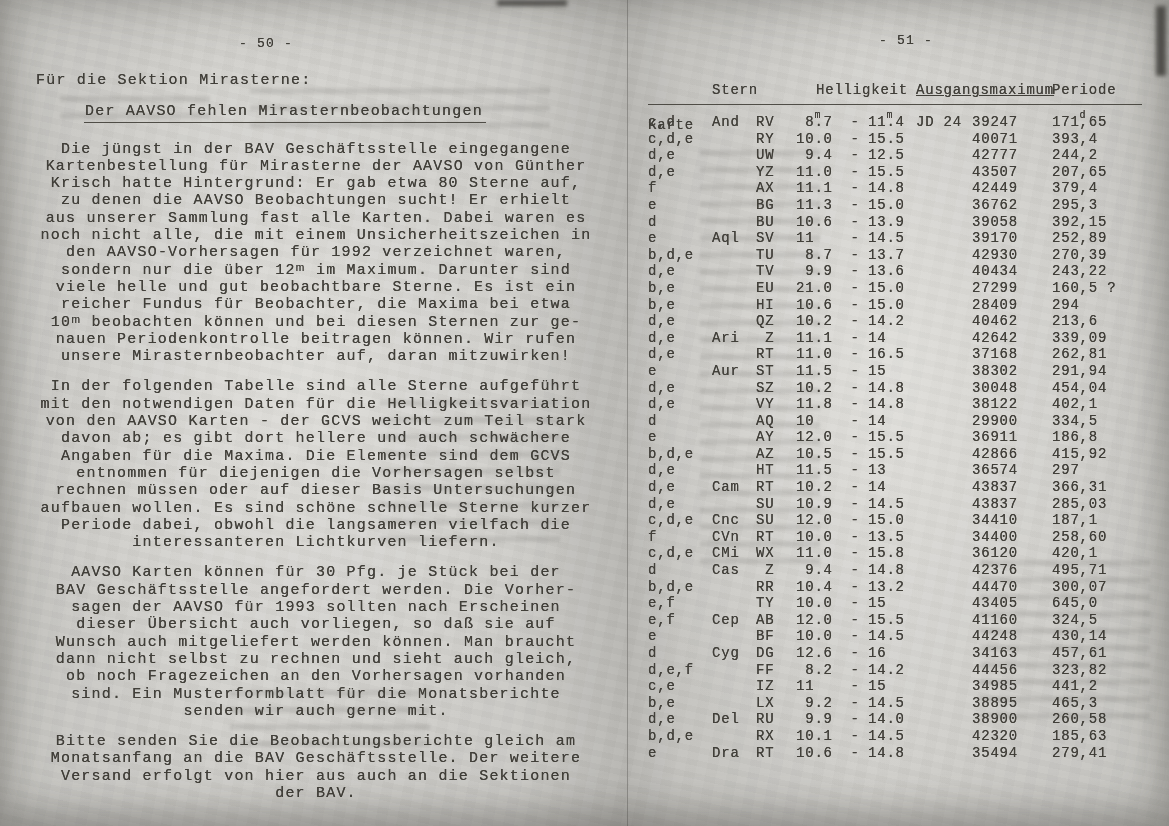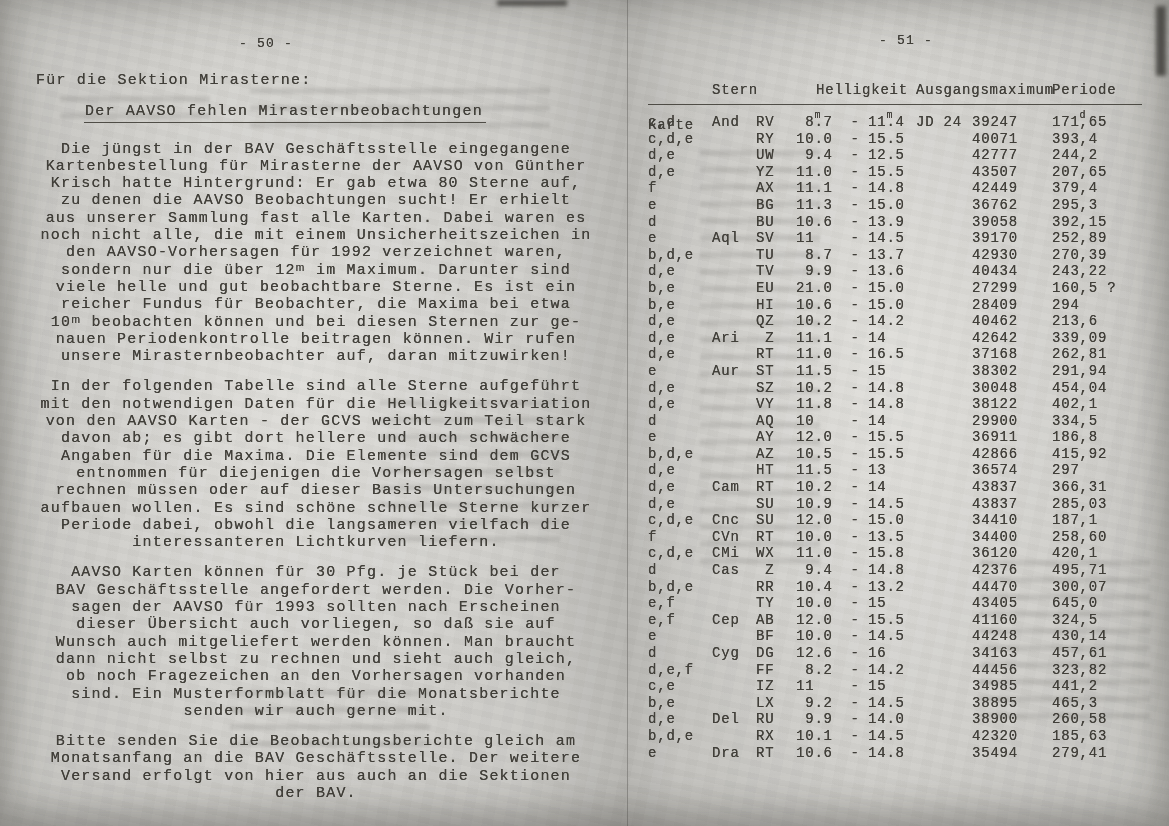--- a/index.html
+++ b/index.html
@@ -37,21 +37,21 @@
   .pagenum.p50{left:239px; top:36px;}
   .pagenum.p51{left:861px; top:33px;margin-left:18px;}
 
   
   .star-table{position:absolute; left:648px; top:82px; width:494px; font-size:14px; letter-spacing:.8px;}
   .thead{display:grid; grid-template-columns:64px 44px 40px 46px 26px 48px 56px 80px 1fr;
     border-bottom:1.6px solid rgba(65,63,57,.9); padding-bottom:3px; height:19px;}
   .thead .h-karte{grid-column:1;margin-top:35px;}
   .thead .h-stern{grid-column:2 / span 2;}
   .thead .h-helligkeit{grid-column:4 / span 3;margin-left:20px;}
-  .thead .h-ausgang{grid-column:7 / span 2;}
+  .thead .h-ausgang{grid-column:7 / span 2;text-decoration:underline;}
   .thead .h-periode{grid-column:9;}
   .tbody{margin-top:9px;}
   .trow{display:grid; grid-template-columns:64px 44px 40px 46px 26px 48px 56px 80px 1fr; height:16.6px; line-height:16.6px;}
   .trow > span{white-space:pre;}
   .c-dash{text-align:center;}
   .sd{position:relative;}
   .sd i{position:absolute; left:0px; bottom:.52em; font-size:10px; font-style:normal; letter-spacing:0;}
 </style>
 </head>
 <body>

